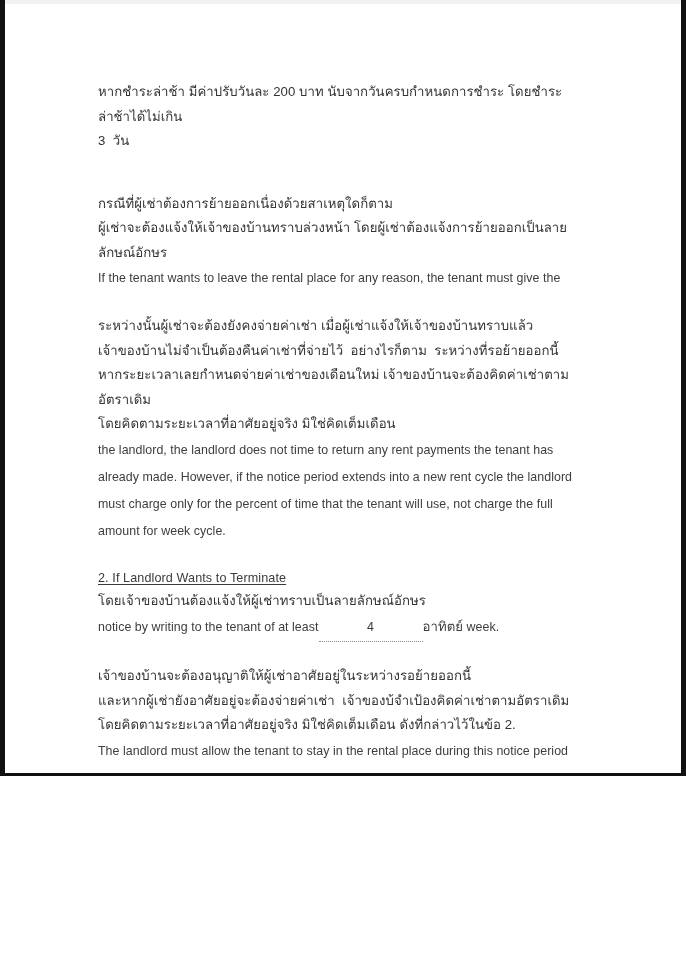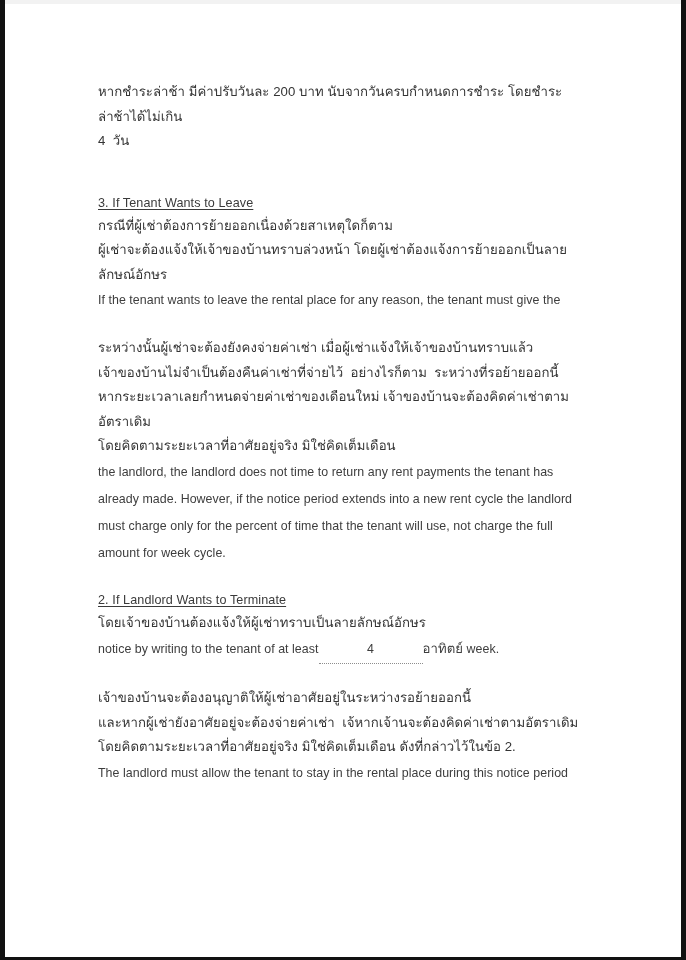--- a/index.html
+++ b/index.html
@@ -7,21 +7,21 @@
     margin: 0;
     padding: 0;
     background: #ffffff;
   }
   body {
     font-family: "Liberation Sans", "DejaVu Sans", sans-serif;
   }
   .page-frame {
     position: relative;
     width: 686px;
-    height: 960px;
+    height: 776px;
     box-sizing: border-box;
     background: #ffffff;
     border-left: 5px solid #111111;
     border-right: 5px solid #111111;
     border-bottom: 3px solid #111111;
     border-top: 0;
     overflow: hidden;
   }
   .top-band {
     position: absolute;
@@ -83,26 +83,25 @@
 </head>
 <body>
 
 <div class="page-frame">
   <div class="top-band"></div>
 
   <div class="doc-body">
 
     <div class="blk thai">
       <span class="line">หากชำระล่าช้า มีค่าปรับวันละ 200 บาท นับจากวันครบกำหนดการชำระ โดยชำระล่าช้าได้ไม่เกิน</span>
-      <span class="line">4  วัน</span>
+      <span class="line">3  วัน</span>
     </div>
 
     <div class="gap-xl"></div>
 
-    <div class="blk heading">3. If Tenant Wants to Leave</div>
 
     <div class="blk thai">
       <span class="line">กรณีที่ผู้เช่าต้องการย้ายออกเนื่องด้วยสาเหตุใดก็ตาม</span>
       <span class="line">ผู้เช่าจะต้องแจ้งให้เจ้าของบ้านทราบล่วงหน้า โดยผู้เช่าต้องแจ้งการย้ายออกเป็นลายลักษณ์อักษร</span>
     </div>
 
     <div class="blk eng">
       <span class="line">If the tenant wants to leave the rental place for any reason, the tenant must give the</span>
     </div>
 
@@ -131,21 +130,21 @@
     </div>
 
     <div class="blk eng">
       <span class="line"><span>notice by writing to the tenant of at least</span><span class="blank blank-b">4</span><span class="inline-thai">อาทิตย์</span><span> week.</span></span>
     </div>
 
     <div class="gap-md"></div>
 
     <div class="blk thai">
       <span class="line">เจ้าของบ้านจะต้องอนุญาติให้ผู้เช่าอาศัยอยู่ในระหว่างรอย้ายออกนี้</span>
-      <span class="line">และหากผู้เช่ายังอาศัยอยู่จะต้องจ่ายค่าเช่า  เจ้หากเจ้านจะต้องคิดค่าเช่าตามอัตราเดิม</span>
+      <span class="line">และหากผู้เช่ายังอาศัยอยู่จะต้องจ่ายค่าเช่า  เจ้าของบ้จำเป้องคิดค่าเช่าตามอัตราเดิม</span>
       <span class="line">โดยคิดตามระยะเวลาที่อาศัยอยู่จริง มิใช่คิดเต็มเดือน ดังที่กล่าวไว้ในข้อ 2.</span>
     </div>
 
     <div class="blk eng">
       <span class="line">The landlord must allow the tenant to stay in the rental place during this notice period</span>
 
     </div>
 
   </div>
 </div>

